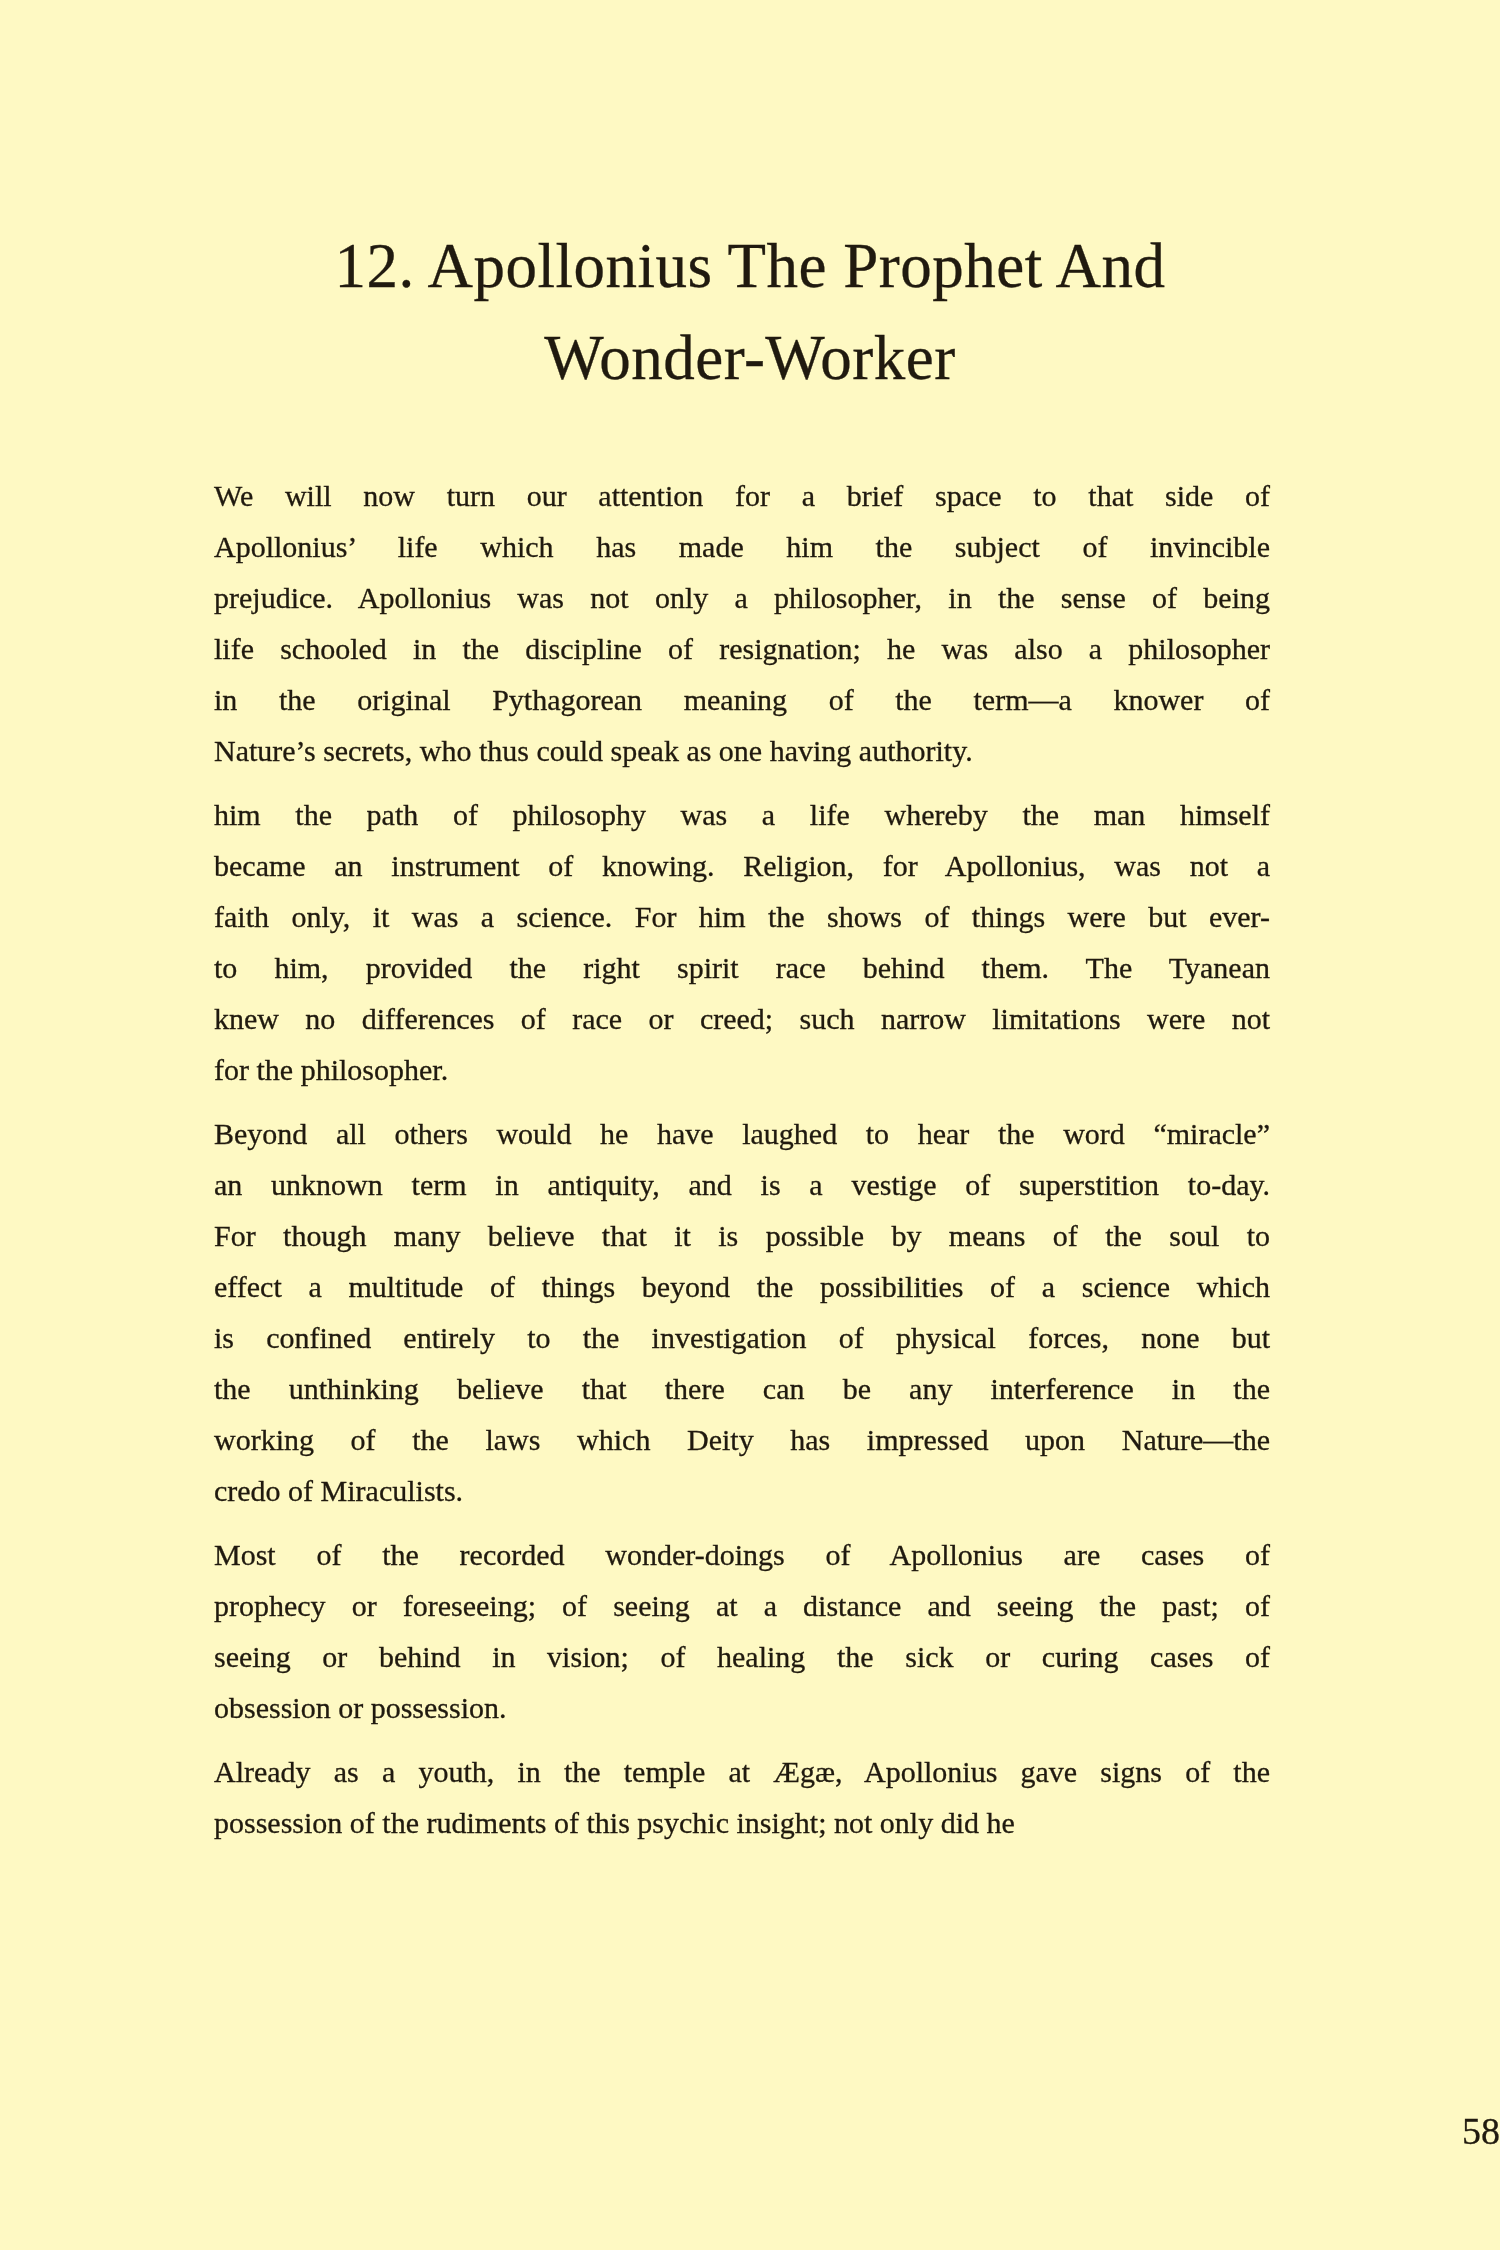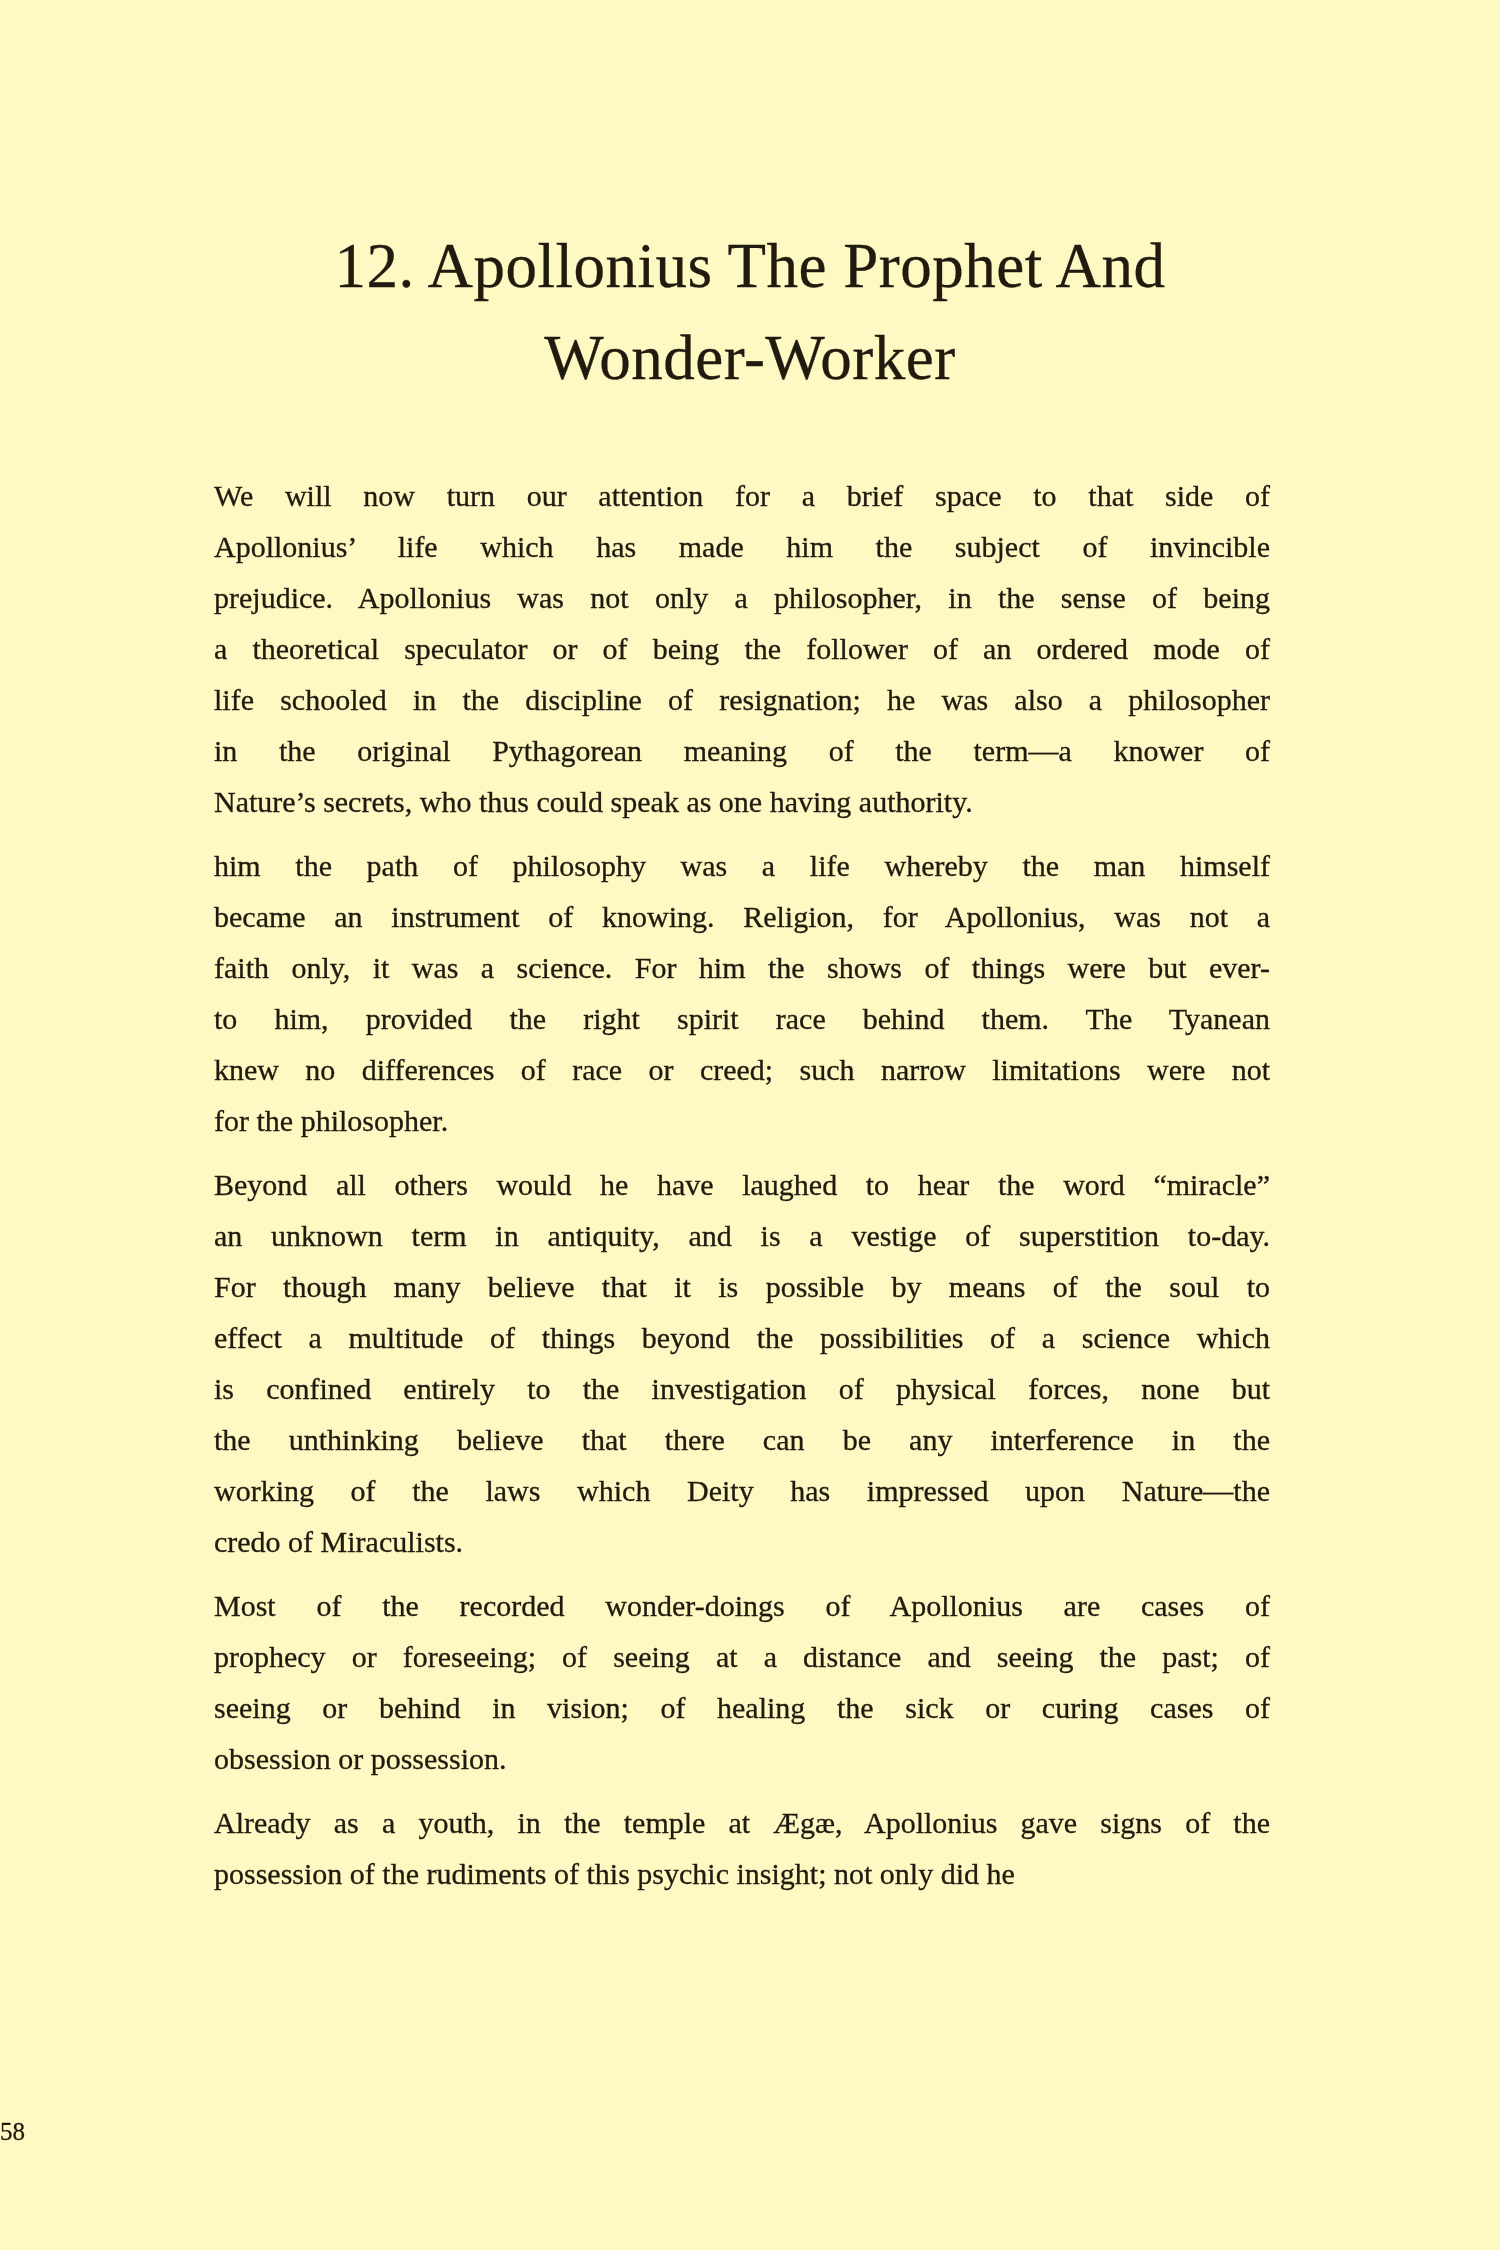--- a/index.html
+++ b/index.html
@@ -49,40 +49,39 @@
     white-space: normal;
   }
   .line.last {
     text-align-last: left;
   }
   .page-number {
     position: absolute;
     top: 2106px;
     left: 0;
     right: 0;
-    text-align: left;
-    font-size: 25px;
+    text-align: right;
+    font-size: 38px;
     line-height: 51px;
   }
 </style>
 </head>
 <body>
 
 <div class="page">
   <h1 class="chapter-title">
     <span class="title-line">12. Apollonius The Prophet And</span>
     <span class="title-line">Wonder-Worker</span>
   </h1>
 
   <div class="content">
       <div class="paragraph">
         <div class="line">We will now turn our attention for a brief space to that side of</div>
         <div class="line">Apollonius’ life which has made him the subject of invincible</div>
         <div class="line">prejudice. Apollonius was not only a philosopher, in the sense of being</div>
-        <div class="line">a theoretical speculator or of being the follower of an ordered mode of</div>
         <div class="line">life schooled in the discipline of resignation; he was also a philosopher</div>
         <div class="line">in the original Pythagorean meaning of the term—a knower of</div>
         <div class="line last">Nature’s secrets, who thus could speak as one having authority.</div>
       </div>
       <div class="paragraph">
         <div class="line">him the path of philosophy was a life whereby the man himself</div>
         <div class="line">became an instrument of knowing. Religion, for Apollonius, was not a</div>
         <div class="line">faith only, it was a science. For him the shows of things were but ever-</div>
         <div class="line">to him, provided the right spirit race behind them. The Tyanean</div>
         <div class="line">knew no differences of race or creed; such narrow limitations were not</div>

